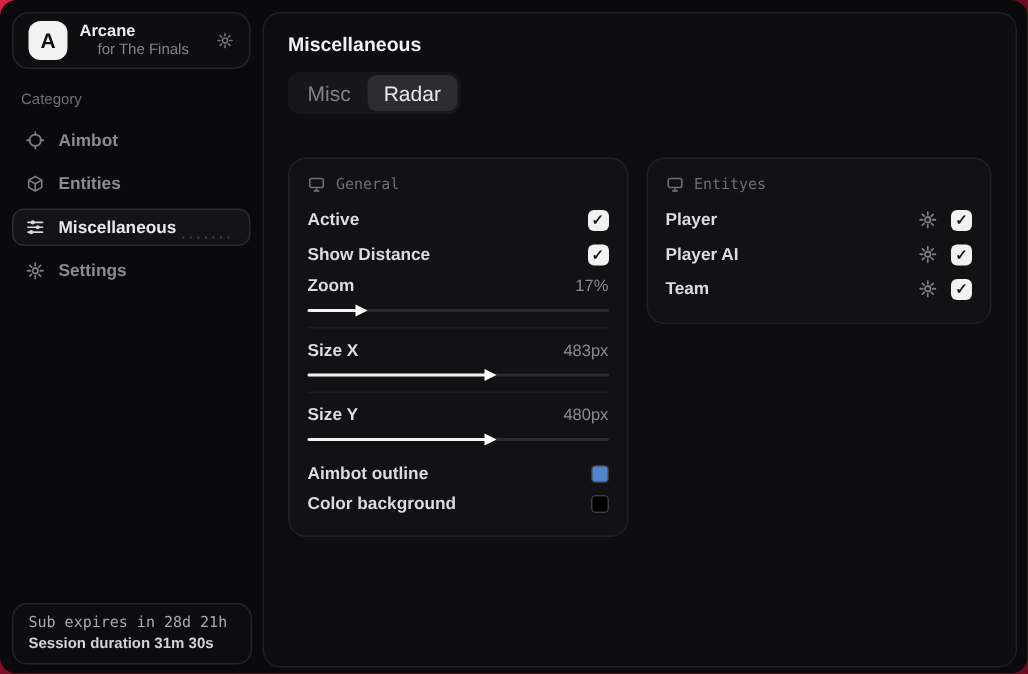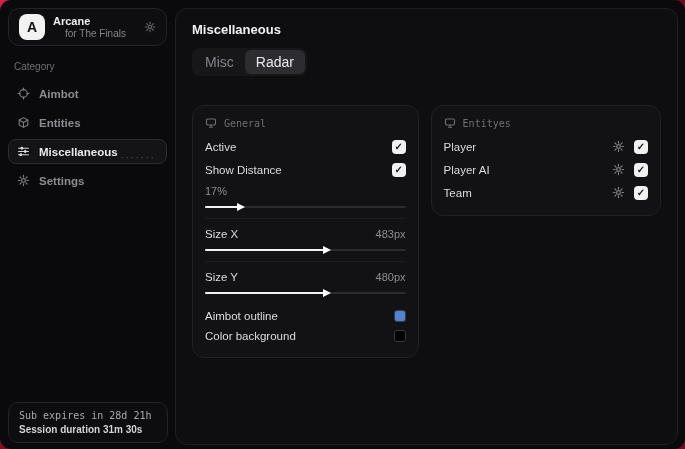--- a/index.html
+++ b/index.html
@@ -41,21 +41,21 @@
 
   .content { display:flex; align-items:flex-start; gap:12px; margin-top:29px; }
   .panel { background:#121215; border:1px solid #212125; border-radius:12px; padding:9px 12px 11px; }
   .panel-general { width:236px; }
   .panel-entities { width:240px; }
   .panel-head { display:flex; align-items:center; gap:7px; margin:2px 0 6px;
     font-family:"DejaVu Sans Mono", monospace; font-size:10px; color:#6e6e74; }
   .panel-head .pico { display:flex; color:#6e6e74; }
 
   .row { display:flex; align-items:center; min-height:23px; }
-  .row-label { flex:1; font-size:11.5px; color:#dcdcdf; }
+  .row-label { flex:1; font-size:11.5px; color:#dcdcdf;font-weight:bold; }
   .row-value { font-size:11px; color:#8c8c92; }
   .checkbox { width:14px; height:14px; border-radius:4px; background:#f1f1f1; color:#17171a;
     display:flex; align-items:center; justify-content:center; font-size:10px; font-weight:bold; cursor:pointer; }
   .gearbtn { display:flex; color:#7e7e84; margin-right:9px; cursor:pointer; }
 
   .slider-group { padding-bottom:7px; margin-bottom:5px; border-bottom:1px solid #1c1c20; }
   .slider-group.last { border-bottom:none; margin-bottom:2px; }
   .slider { position:relative; height:8px; margin-top:2px; cursor:pointer; }
   .slider-track { position:absolute; left:0; right:0; top:3px; height:2px; background:#2b2b2f; border-radius:2px; }
   .slider-fill { position:absolute; left:0; top:3px; height:2px; background:#f2f2f2; border-radius:2px; }
@@ -190,20 +190,21 @@
             <span class="row-label">Active</span>
             <span class="checkbox">✓</span>
           </div>
           <div class="row">
             <span class="row-label">Show Distance</span>
             <span class="checkbox">✓</span>
           </div>
 
           <div class="slider-group">
             <div class="row" style="min-height:20px">
+              <span class="row-label">Zoom</span>
               <span class="row-value">17%</span>
             </div>
             <div class="slider">
               <div class="slider-track"></div>
               <div class="slider-fill" style="width: 17%;"></div>
               <div class="slider-thumb" style="left: 17%;"></div>
             </div>
           </div>
 
           <div class="slider-group">

